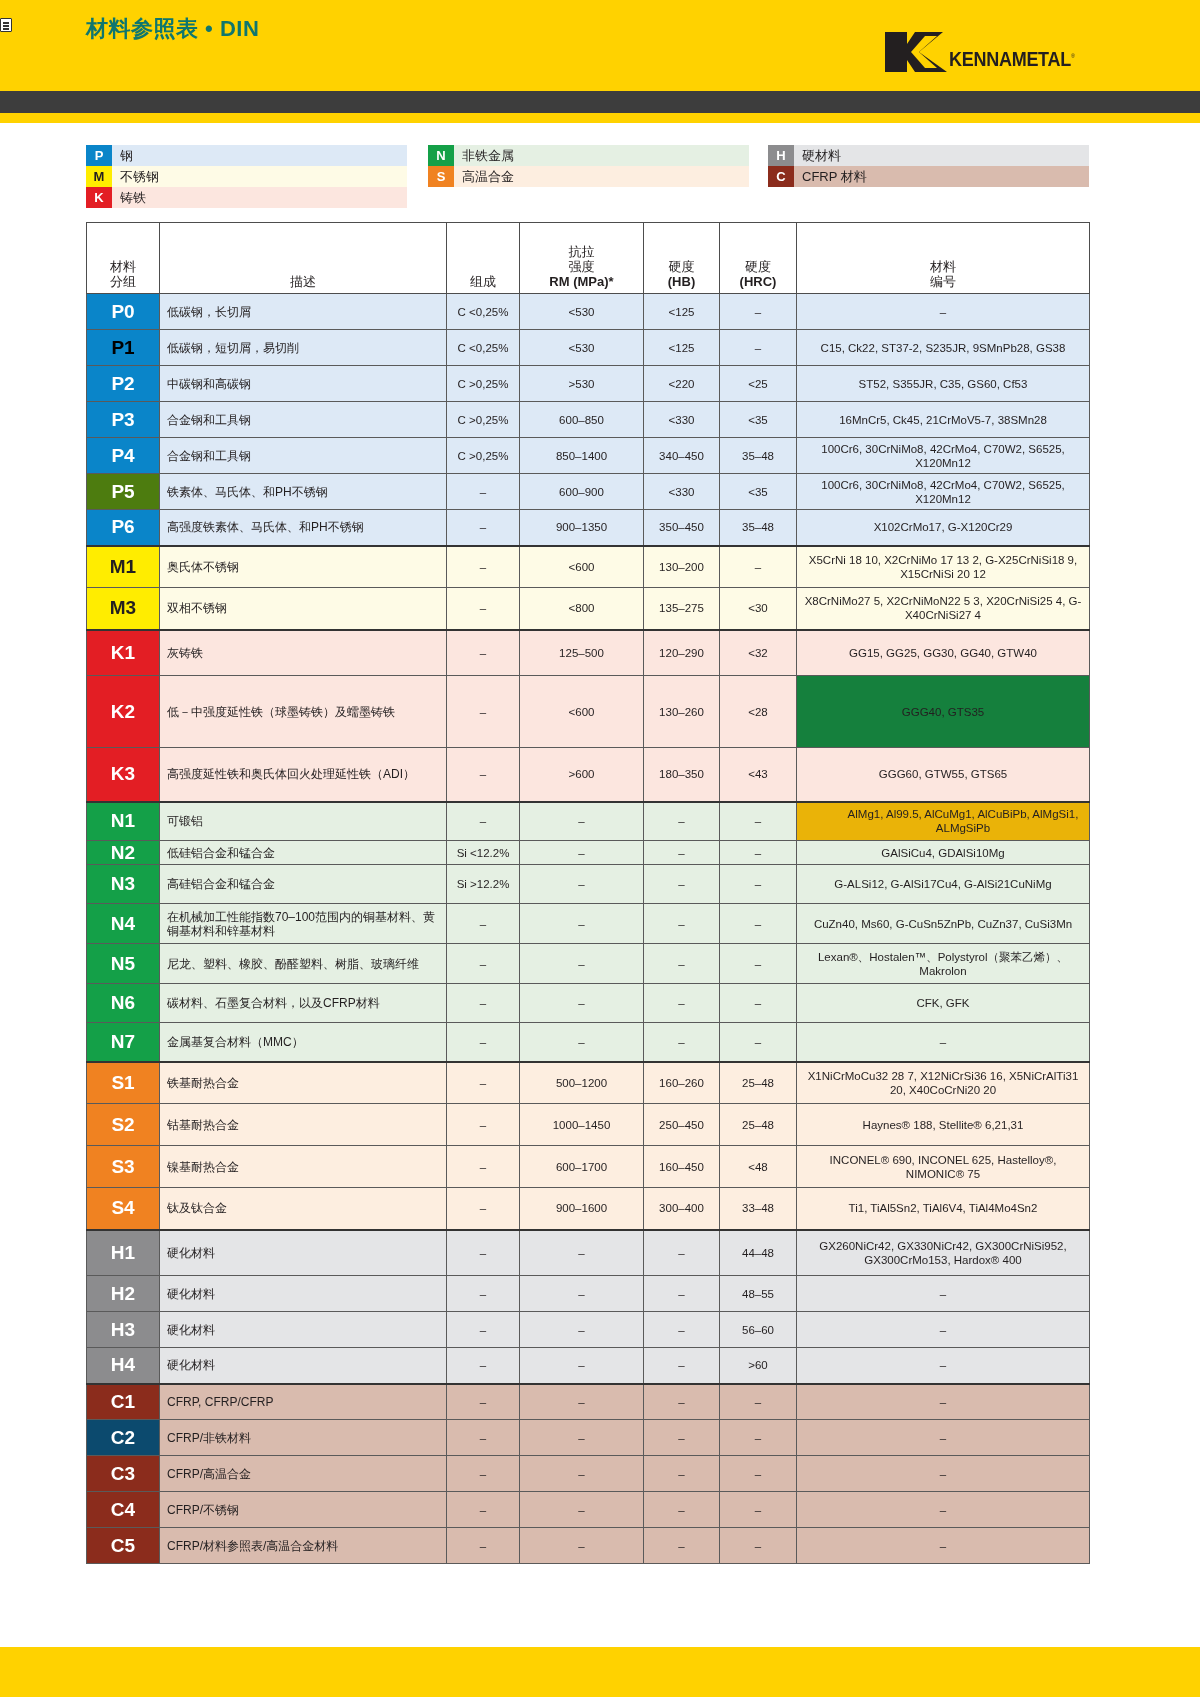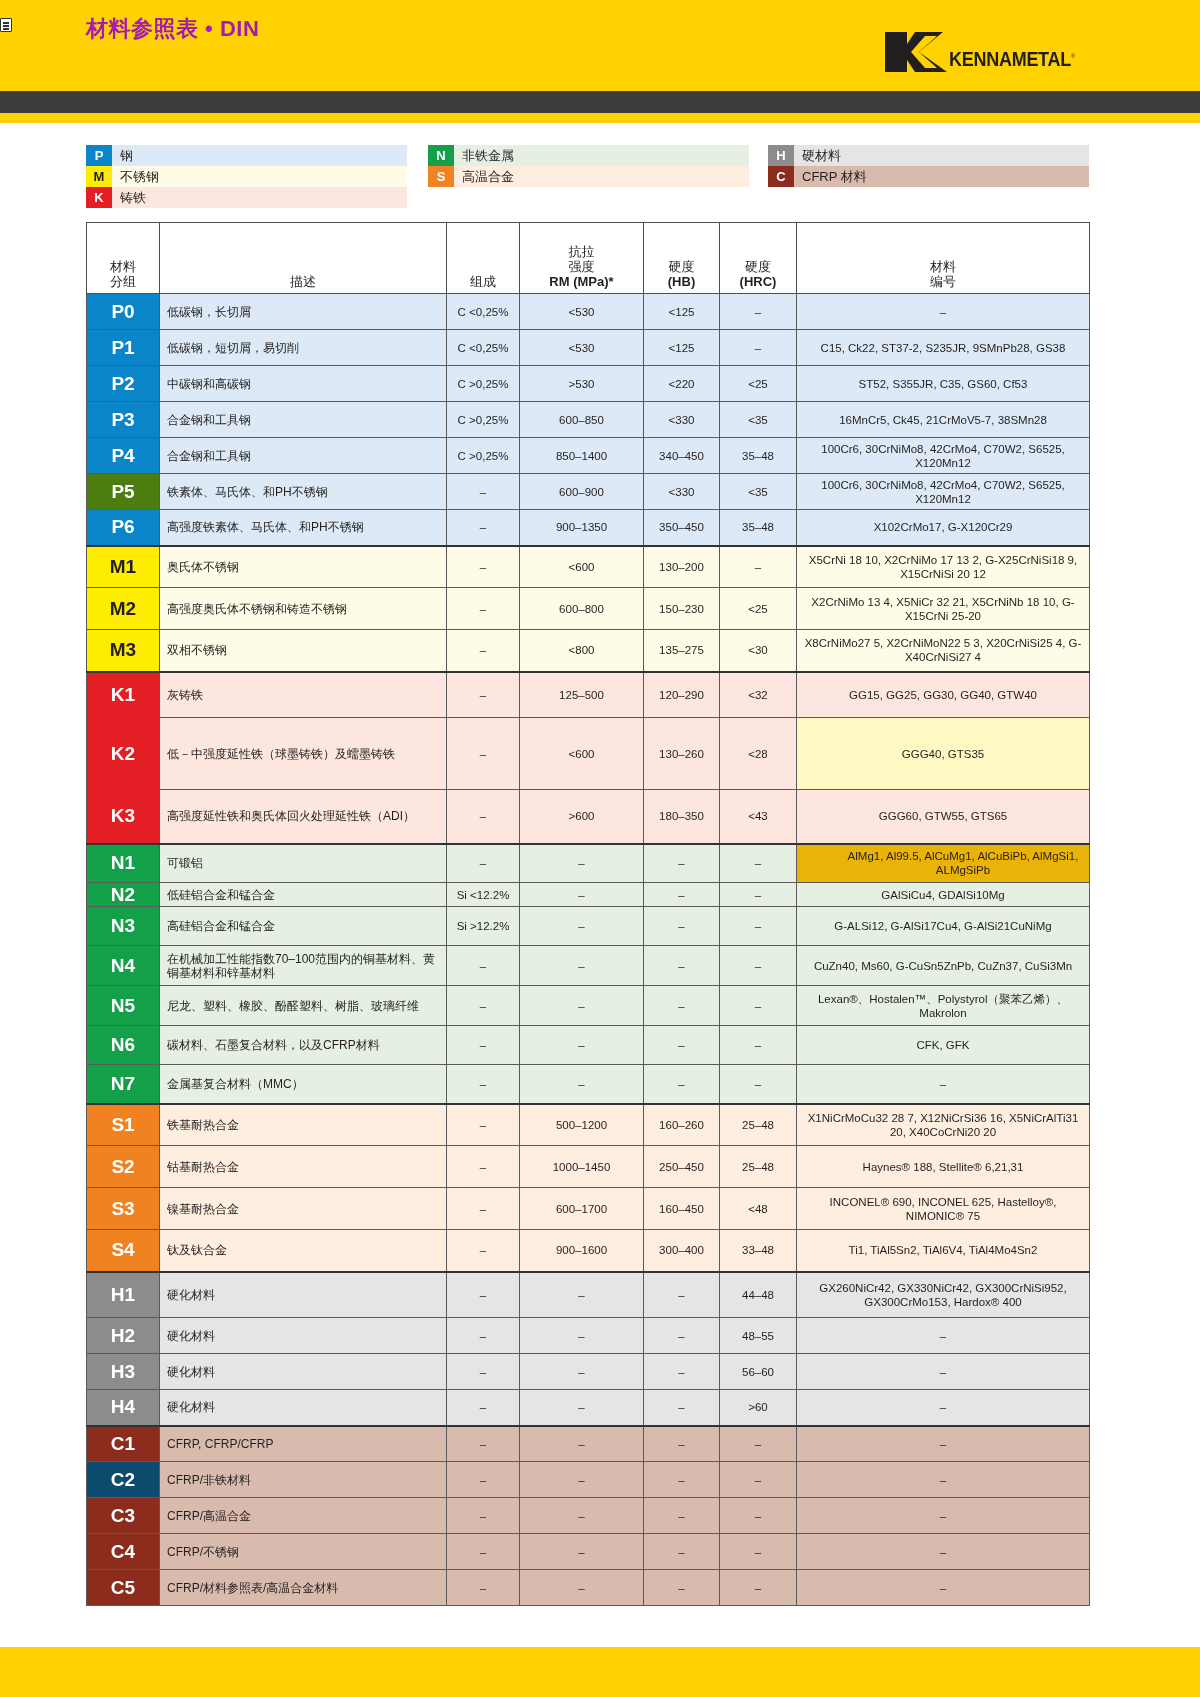--- a/index.html
+++ b/index.html
@@ -7,21 +7,21 @@
     width: 1200px; height: 1697px; background: #ffffff;
     font-family: "Liberation Sans", "DejaVu Sans", sans-serif;
     position: relative; overflow: hidden; color: #231f20;
   }
   .header {
     position: absolute; left: 0; top: 0; width: 1200px; height: 91px;
     background: #ffd200;
   }
   .header-title {
     position: absolute; left: 86px; top: 14px;
-    font-size: 22px; font-weight: bold; color: #a21caf; letter-spacing: 0.5px;
+    font-size: 22px; font-weight: bold; color: #0f766e; letter-spacing: 0.5px;
   }
   .note-icon {
     position: absolute; left: 0; top: 18px; width: 12px; height: 14px;
     background: #fff; border: 1.5px solid #333; border-radius: 1px;
   }
   .note-icon::before {
     content: ""; position: absolute; left: 2px; top: 3px; width: 6px; height: 1.5px;
     background: #333; box-shadow: 0 3px 0 #333, 0 6px 0 #333;
   }
   .logo {
@@ -146,21 +146,21 @@
       <tr style="height: 36px;">
         <td class="code" style="background: rgb(10, 133, 201); color: rgb(255, 255, 255);">P0</td>
         <td class="desc" style="background: rgb(221, 233, 246);">低碳钢，长切屑</td>
         <td style="background: rgb(221, 233, 246);">C &lt;0,25%</td>
         <td style="background: rgb(221, 233, 246);">&lt;530</td>
         <td style="background: rgb(221, 233, 246);">&lt;125</td>
         <td style="background: rgb(221, 233, 246);">–</td>
         <td style="background: rgb(221, 233, 246);">–</td>
       </tr>
       <tr style="height: 36px;">
-        <td class="code" style="background: rgb(10, 133, 201); color: #ffffff;">P1</td>
+        <td class="code" style="background: rgb(10, 133, 201); color: #000000;">P1</td>
         <td class="desc" style="background: rgb(221, 233, 246);">低碳钢，短切屑，易切削</td>
         <td style="background: rgb(221, 233, 246);">C &lt;0,25%</td>
         <td style="background: rgb(221, 233, 246);">&lt;530</td>
         <td style="background: rgb(221, 233, 246);">&lt;125</td>
         <td style="background: rgb(221, 233, 246);">–</td>
         <td style="background: rgb(221, 233, 246);">C15, Ck22, ST37-2, S235JR, 9SMnPb28, GS38</td>
       </tr>
       <tr style="height: 36px;">
         <td class="code" style="background: rgb(10, 133, 201); color: rgb(255, 255, 255);">P2</td>
         <td class="desc" style="background: rgb(221, 233, 246);">中碳钢和高碳钢</td>
@@ -208,29 +208,20 @@
       </tr>
       <tr style="height: 42px;">
         <td class="code" style="background: rgb(255, 237, 0); color: rgb(35, 31, 32);">M1</td>
         <td class="desc" style="background: rgb(254, 251, 230);">奥氏体不锈钢</td>
         <td style="background: rgb(254, 251, 230);">–</td>
         <td style="background: rgb(254, 251, 230);">&lt;600</td>
         <td style="background: rgb(254, 251, 230);">130–200</td>
         <td style="background: rgb(254, 251, 230);">–</td>
         <td style="background: rgb(254, 251, 230);">X5CrNi 18 10, X2CrNiMo 17 13 2, G-X25CrNiSi18 9, X15CrNiSi 20 12</td>
       </tr>
-      <tr style="height: 42px;">
-        <td class="code" style="background: rgb(255, 237, 0); color: rgb(35, 31, 32);">M2</td>
-        <td class="desc" style="background: rgb(254, 251, 230);">高强度奥氏体不锈钢和铸造不锈钢</td>
-        <td style="background: rgb(254, 251, 230);">–</td>
-        <td style="background: rgb(254, 251, 230);">600–800</td>
-        <td style="background: rgb(254, 251, 230);">150–230</td>
-        <td style="background: rgb(254, 251, 230);">&lt;25</td>
-        <td style="background: rgb(254, 251, 230);">X2CrNiMo 13 4, X5NiCr 32 21, X5CrNiNb 18 10, G-X15CrNi 25-20</td>
-      </tr>
       <tr class="group-end" style="height: 42px;">
         <td class="code" style="background: rgb(255, 237, 0); color: rgb(35, 31, 32);">M3</td>
         <td class="desc" style="background: rgb(254, 251, 230);">双相不锈钢</td>
         <td style="background: rgb(254, 251, 230);">–</td>
         <td style="background: rgb(254, 251, 230);">&lt;800</td>
         <td style="background: rgb(254, 251, 230);">135–275</td>
         <td style="background: rgb(254, 251, 230);">&lt;30</td>
         <td style="background: rgb(254, 251, 230);">X8CrNiMo27 5, X2CrNiMoN22 5 3, X20CrNiSi25 4, G-X40CrNiSi27 4</td>
       </tr>
       <tr style="height: 46px;">
@@ -242,21 +233,21 @@
         <td style="background: rgb(252, 230, 223);">&lt;32</td>
         <td style="background: rgb(252, 230, 223);">GG15, GG25, GG30, GG40, GTW40</td>
       </tr>
       <tr style="height: 72px;">
         <td class="code" style="background: rgb(227, 30, 36); color: rgb(255, 255, 255);">K2</td>
         <td class="desc" style="background: rgb(252, 230, 223);">低－中强度延性铁（球墨铸铁）及蠕墨铸铁</td>
         <td style="background: rgb(252, 230, 223);">–</td>
         <td style="background: rgb(252, 230, 223);">&lt;600</td>
         <td style="background: rgb(252, 230, 223);">130–260</td>
         <td style="background: rgb(252, 230, 223);">&lt;28</td>
-        <td style="background: #fef9c3;">GGG40, GTS35</td>
+        <td style="background: #15803d;">GGG40, GTS35</td>
       </tr>
       <tr class="group-end" style="height: 54px;">
         <td class="code" style="background: rgb(227, 30, 36); color: rgb(255, 255, 255);">K3</td>
         <td class="desc" style="background: rgb(252, 230, 223);">高强度延性铁和奥氏体回火处理延性铁（ADI）</td>
         <td style="background: rgb(252, 230, 223);">–</td>
         <td style="background: rgb(252, 230, 223);">&gt;600</td>
         <td style="background: rgb(252, 230, 223);">180–350</td>
         <td style="background: rgb(252, 230, 223);">&lt;43</td>
         <td style="background: rgb(252, 230, 223);">GGG60, GTW55, GTS65</td>
       </tr>

